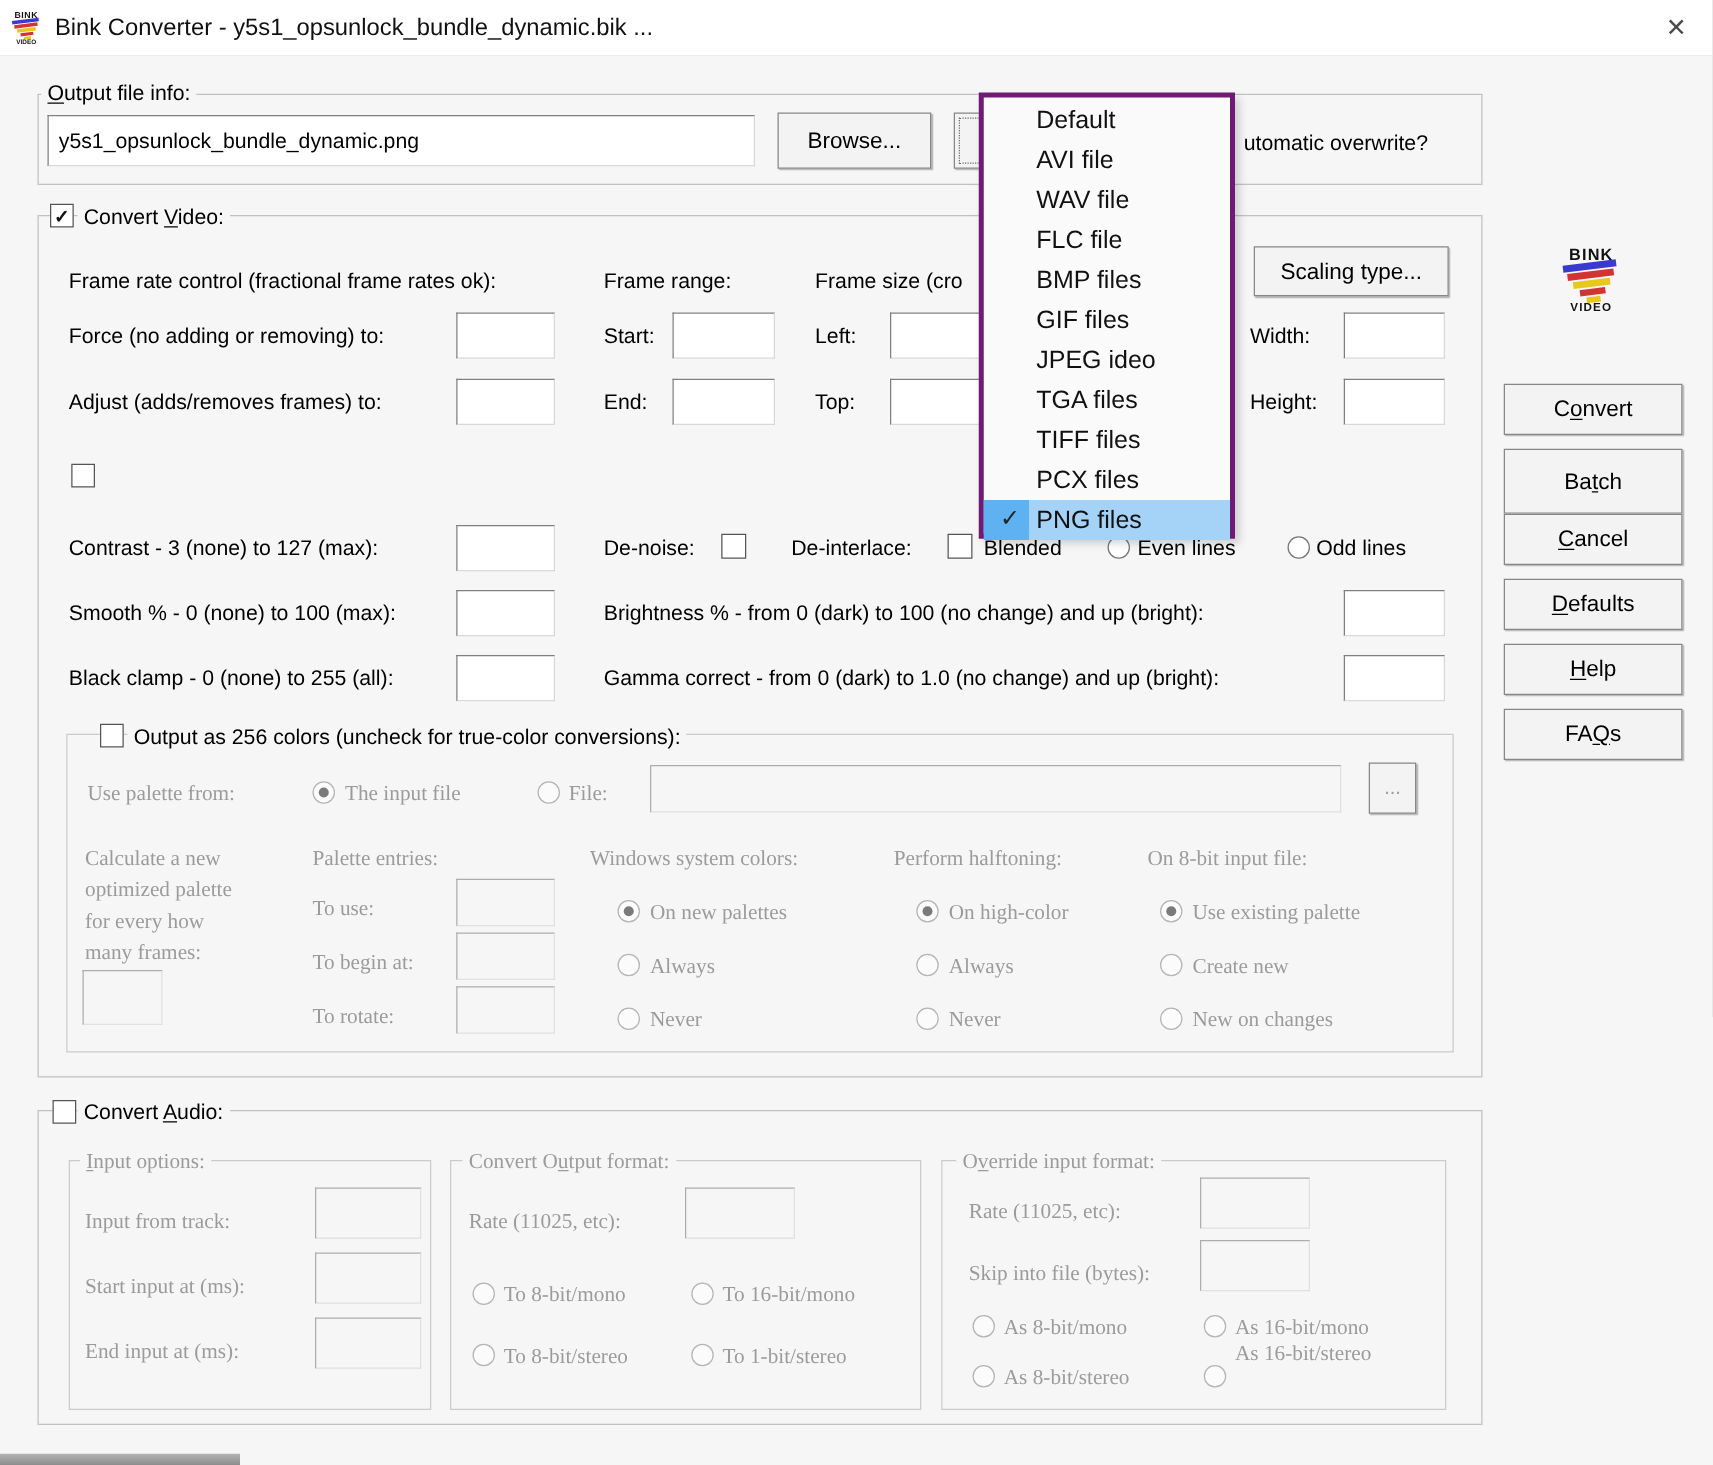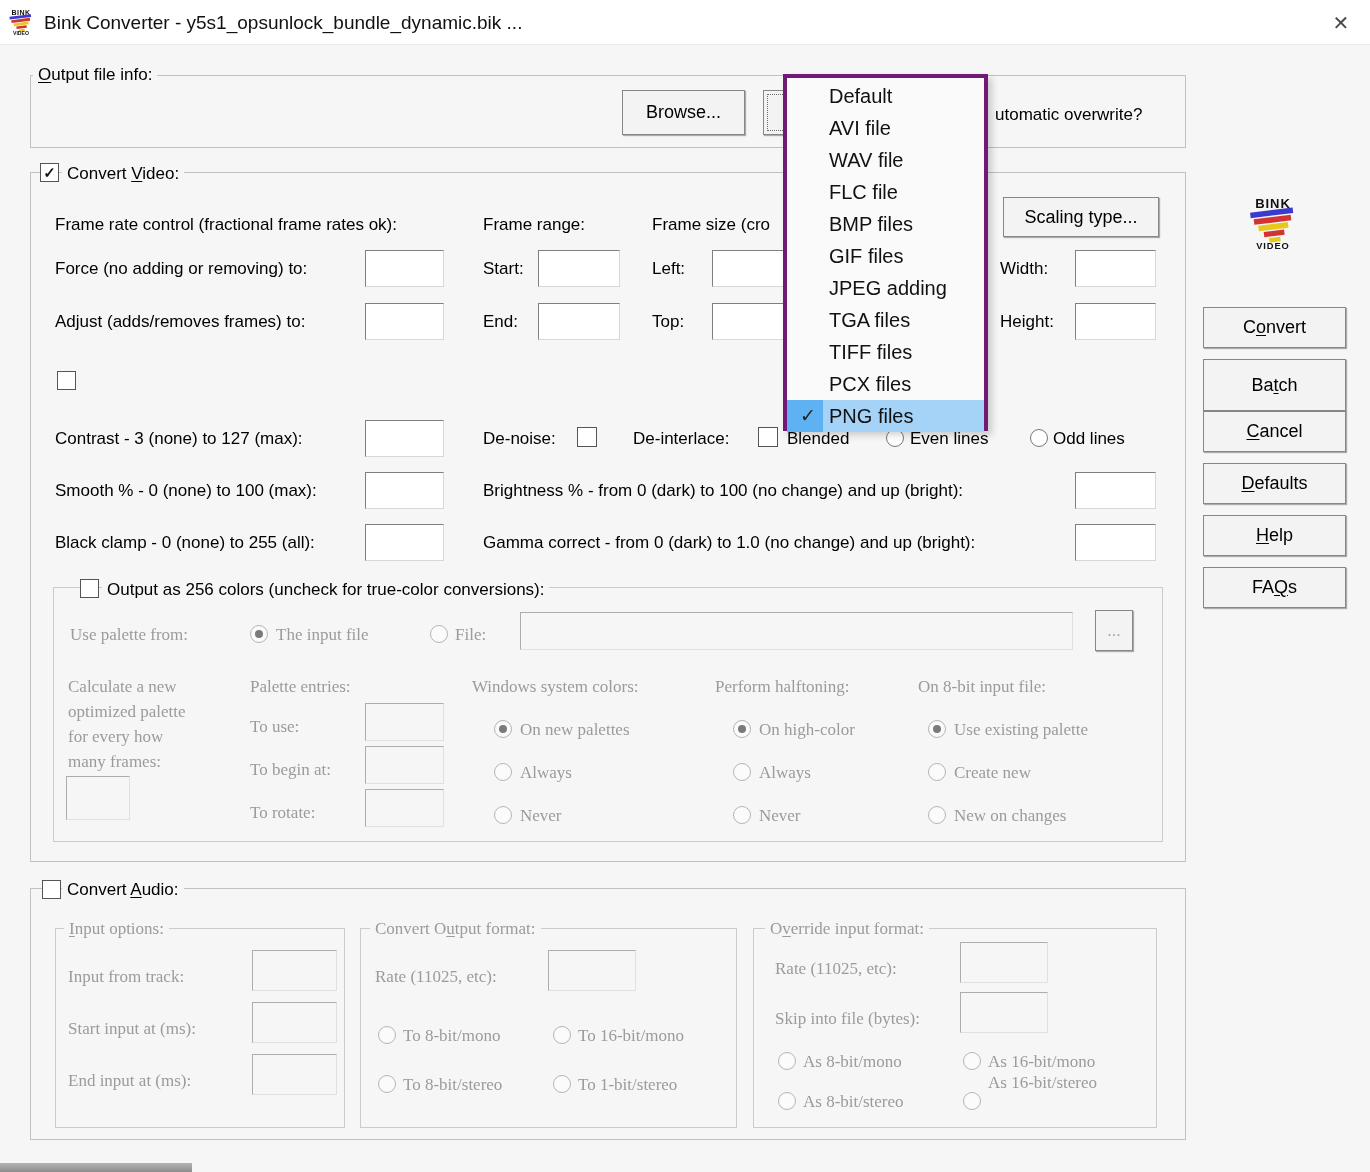--- a/index.html
+++ b/index.html
@@ -61,20 +61,21 @@
         <rect x="24" y="44.5" width="12" height="5" fill="var(--logo-yellow,#e9c81e)"></rect>
       </g>
       <text x="30" y="57" text-anchor="middle" font-size="11" font-weight="bold" fill="#111">VIDEO</text>
     </svg>
     <div class="title-text">Bink Converter - y5s1_opsunlock_bundle_dynamic.bik ...</div>
     <div class="x-btn">✕</div>
   </div>
 
   <div class="gb" style="left:30px;top:75px;width:1156px;height:73px"></div>
   <div class="gl" style="left:33px;top:64px"><span></span><span class="mn">O</span><span>utput file info:</span></div>
+  <div class="fld" style="left:38px;top:92px;width:566px;height:41px;line-height:39px">y5s1_opsunlock_bundle_dynamic.png</div>
   <div class="btn" style="left:622px;top:90px;width:123px;height:45px">Browse...</div>
   <div class="btn" style="left:763px;top:90px;width:92px;height:45px;outline:1px dotted #6b6b6b;outline-offset:-5px"></div>
   <div class="t" style="left:995px;top:104px">utomatic overwrite?</div>
 
   <div class="gb" style="left:30px;top:172px;width:1156px;height:690px"></div>
   <div class="cb" style="left:40px;top:163px">
       <span>✓</span>
     </div>
   <div class="gl" style="left:62px;top:163px"><span>Convert </span><span class="mn">V</span><span>ideo:</span></div>
 
@@ -259,21 +260,21 @@
       <span>s</span>
     </div>
 
   <div class="menu">
     <div class="mi">Default</div>
     <div class="mi">AVI file</div>
     <div class="mi">WAV file</div>
     <div class="mi">FLC file</div>
     <div class="mi">BMP files</div>
     <div class="mi">GIF files</div>
-    <div class="mi">JPEG adding</div>
+    <div class="mi">JPEG ideo</div>
     <div class="mi">TGA files</div>
     <div class="mi">TIFF files</div>
     <div class="mi">PCX files</div>
     <div class="mi sel"><span class="chk">✓</span><span>PNG files</span></div>
   </div>
 
   <div class="edge-bar"></div>
 </div>
 
 </body></html>

